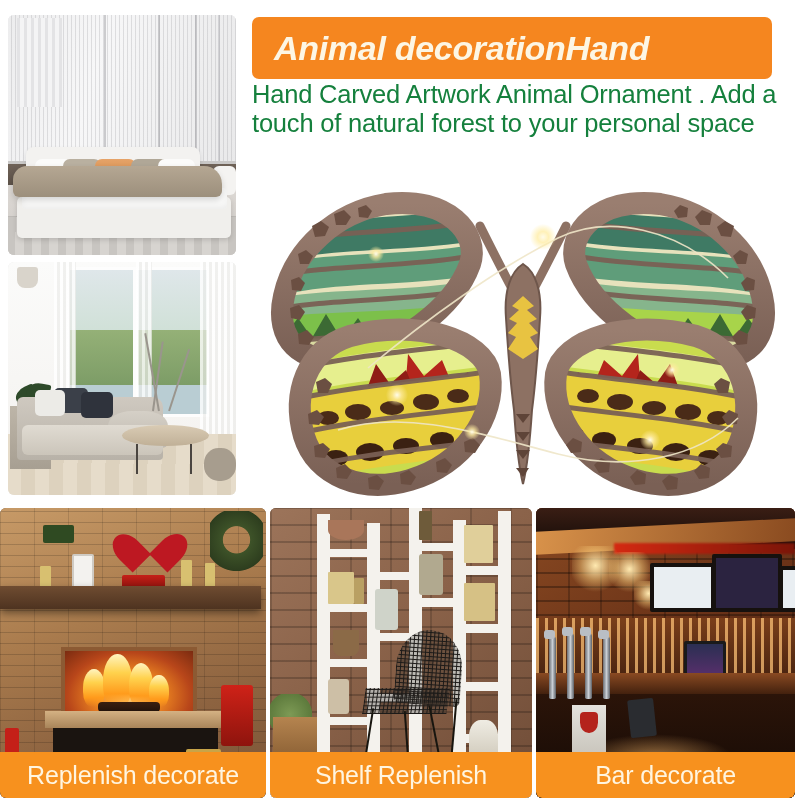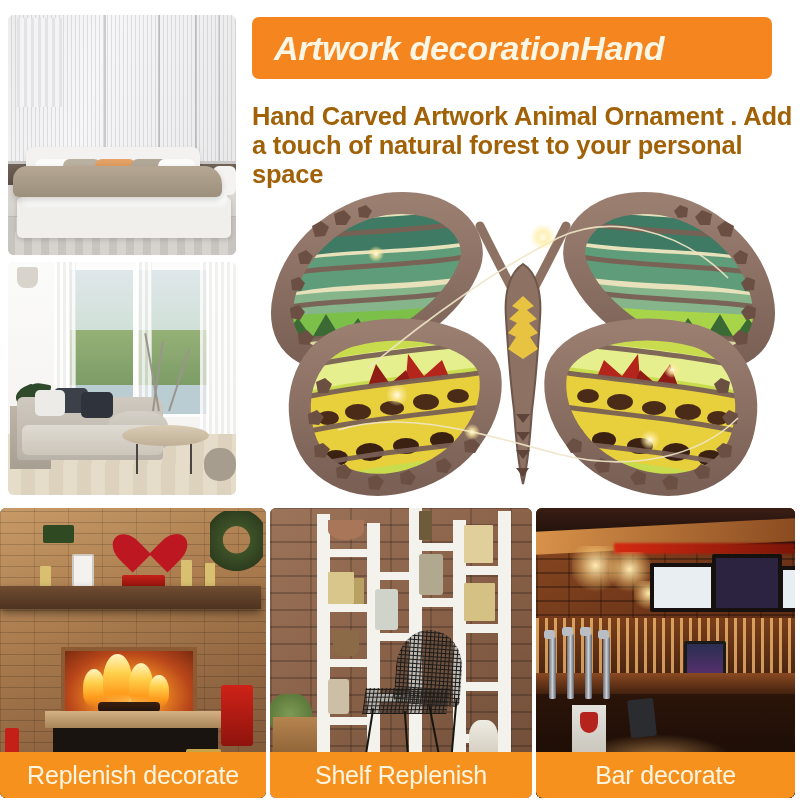--- a/index.html
+++ b/index.html
@@ -44,27 +44,26 @@
     font-size: 34px;
     font-weight: bold;
     font-style: italic;
     letter-spacing: -0.3px;
     line-height: 1;
     white-space: nowrap;
   }
 
   .subtitle {
     position: absolute;
-    left: 252px; top: 102px;
+    left: 252px; top: 80px;
     width: 548px;
-    color: #a16207;
+    color: #15803d;
     font-size: 25.5px;
     line-height: 29px;
     letter-spacing: -0.2px;
-    font-weight: bold;
   }
 
   
   .caption {
     position: absolute;
     left: 0; right: 0; bottom: 0;
     height: 46px;
     background: #f7911e;
     display: flex;
     align-items: center;
@@ -404,21 +403,21 @@
     background: radial-gradient(circle, #fffbe8 0%, rgba(255,236,160,.75) 30%, rgba(255,220,120,0) 72%);
     pointer-events:none;
   }
 </style>
 </head>
 <body>
 
 <div class="page">
 
   <div class="banner">
-    <div class="banner-title">Artwork decorationHand</div>
+    <div class="banner-title">Animal decorationHand</div>
   </div>
 
   <div class="subtitle">Hand Carved Artwork Animal Ornament . Add a touch of natural forest to your personal space</div>
 
   <div class="photo" style="left:8px; top:15px; width:228px; height:240px;">
     <div class="scene bedroom">
       <div class="bd-wallpanel">
         <div class="bd-grooves"></div>
         <div class="bd-vline" style="left:42%"></div>
         <div class="bd-vline" style="left:66%"></div>

